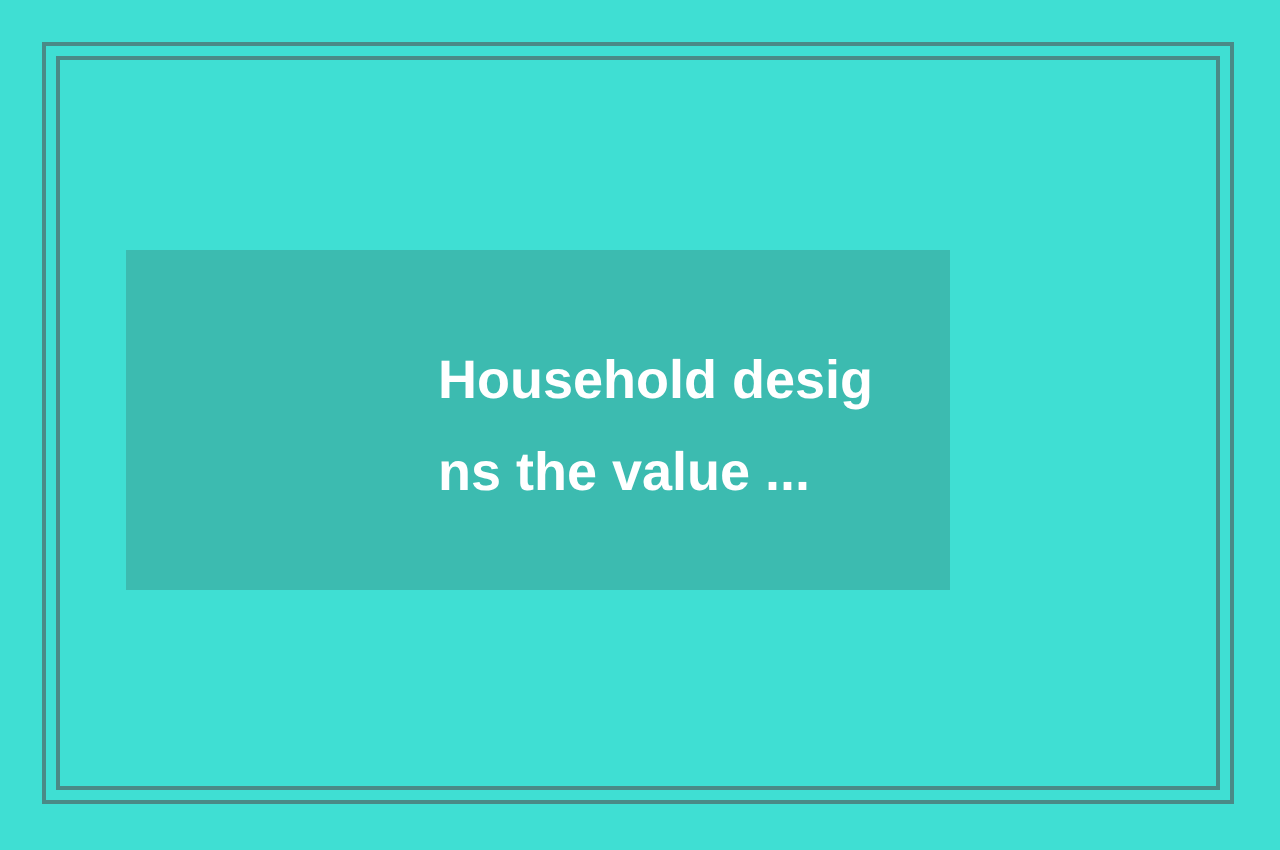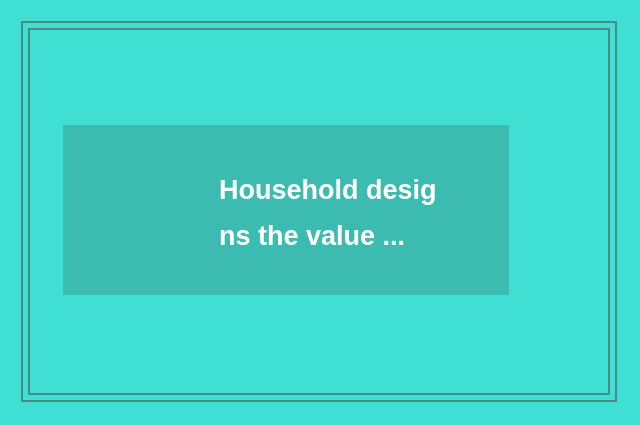--- a/index.html
+++ b/index.html
@@ -34,21 +34,21 @@
     height: 367px;
     border: 2px solid #4a8a86;
     box-sizing: border-box;
     pointer-events: none;
   }
   
   .content-panel {
     position: absolute;
     left: 63px;
     top: 125px;
-    width: 446px;
+    width: 412px;
     height: 170px;
     background: #3cbbb0;
     box-sizing: border-box;
   }
   .panel-text {
     position: absolute;
     left: 156px;
     top: 42px;
     width: 330px;
     margin: 0;

